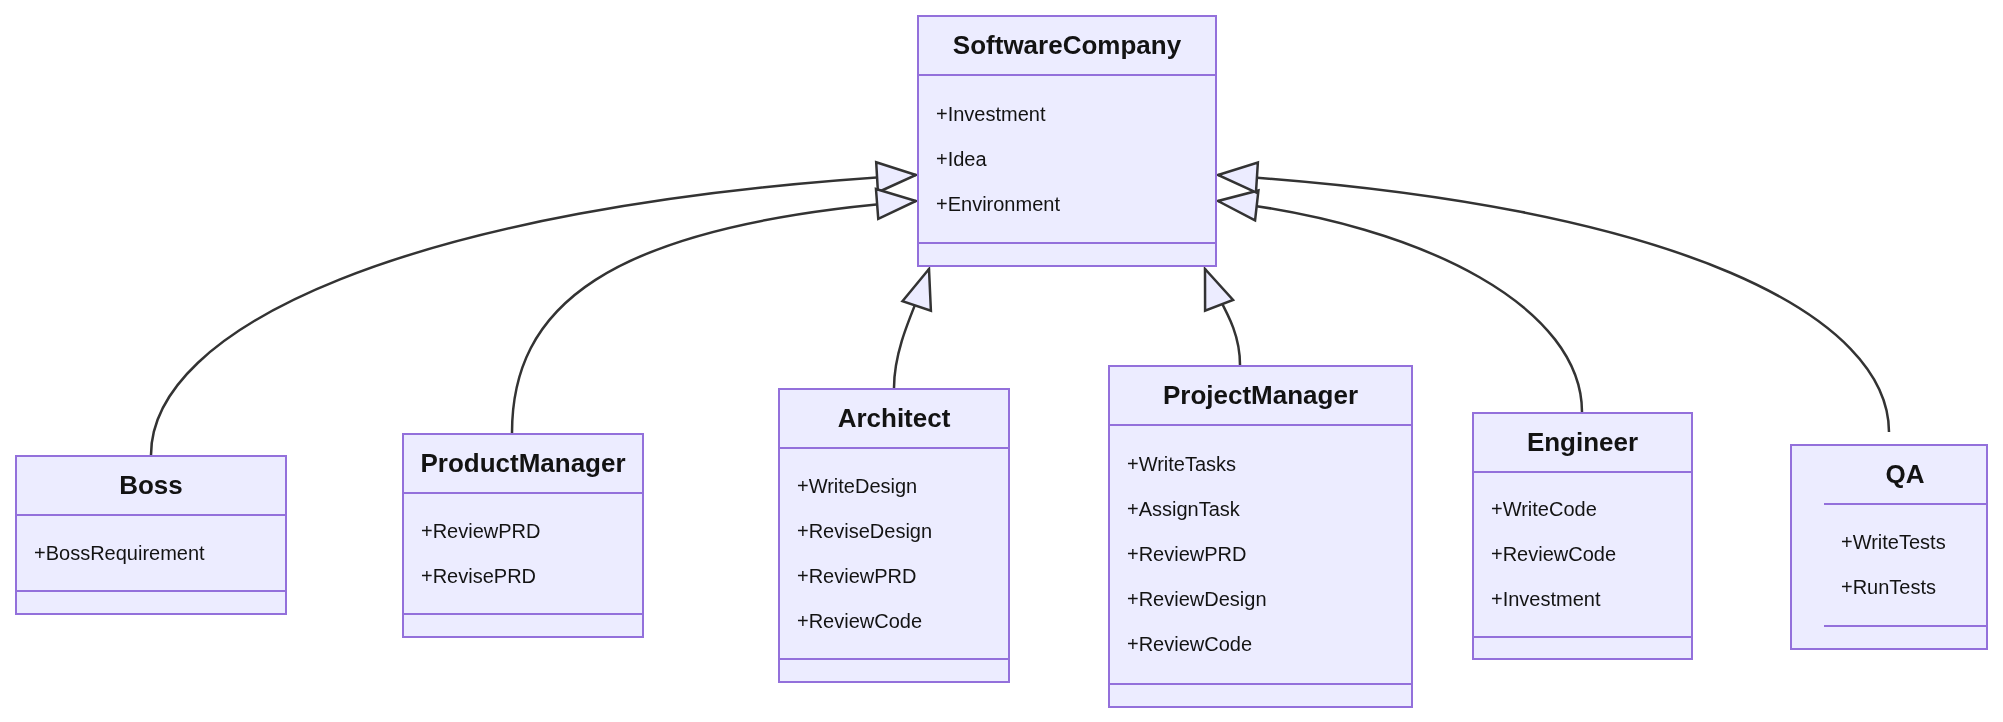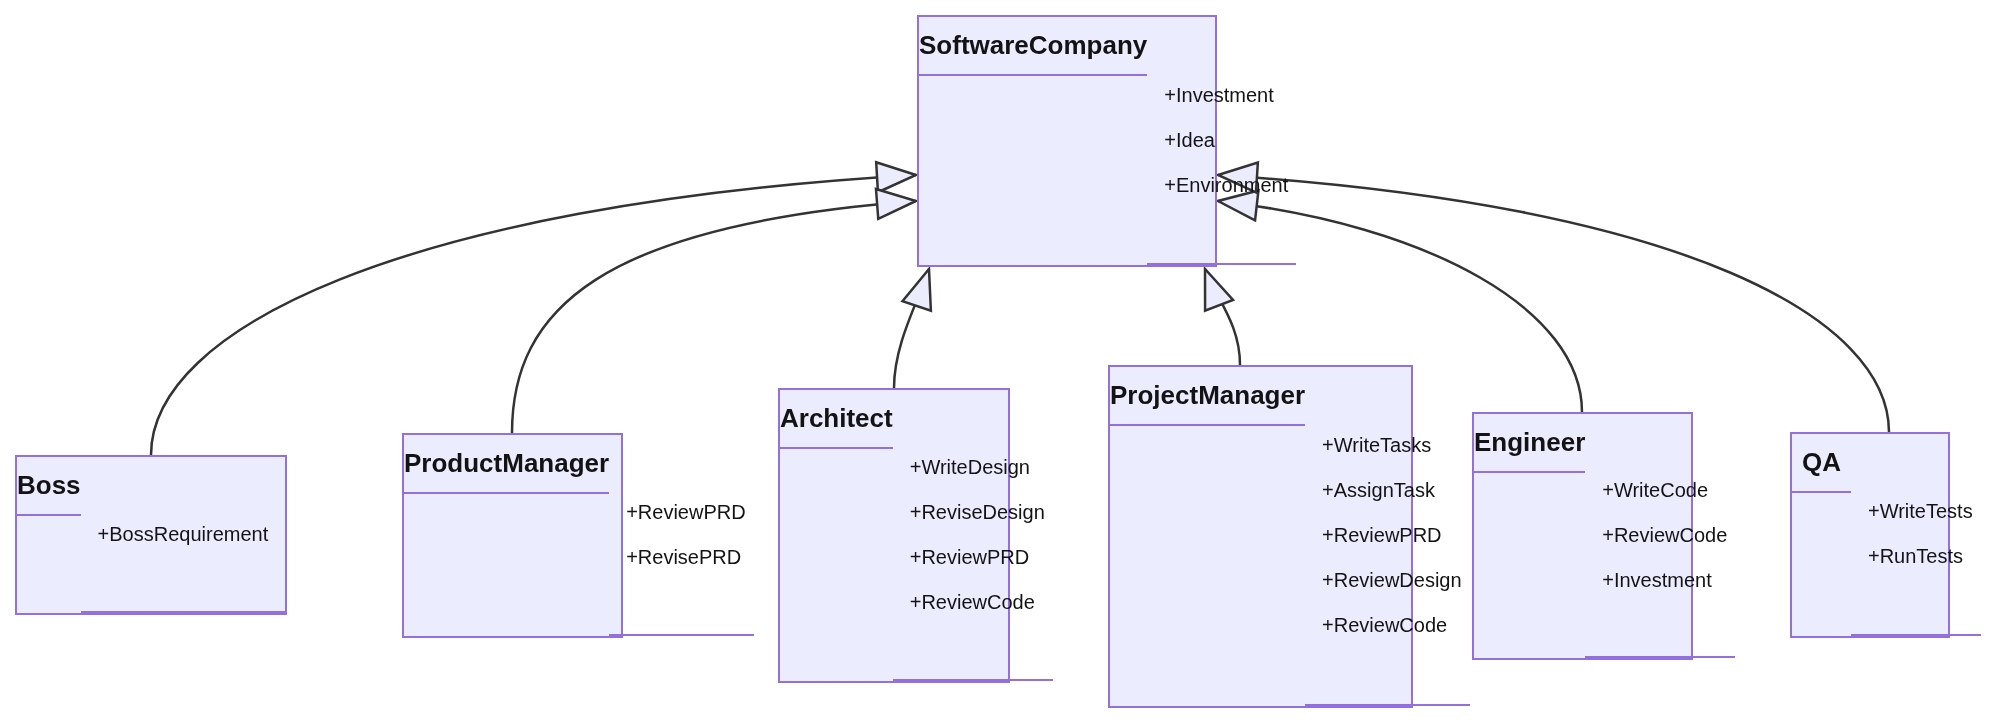--- a/index.html
+++ b/index.html
@@ -27,20 +27,21 @@
   .edge-path {
     fill: none;
     stroke: var(--edge);
     stroke-width: 2.5;
   }
   .class-box {
     position: absolute;
     background: var(--node-fill);
     border: 2px solid var(--node-border);
     display: flex;
+    flex-direction: column;
   }
   .class-title {
     height: 59px;
     flex: 0 0 59px;
     display: flex;
     align-items: center;
     justify-content: center;
     font-weight: bold;
     font-size: 26px;
     border-bottom: 2px solid var(--node-border);
@@ -96,21 +97,21 @@
   </div>
 
   <div class="class-box" style="left:15px; top:455px; width:272px; height:160px;">
     <div class="class-title">Boss</div>
     <div class="class-attrs">
       <div class="attr-line">+BossRequirement</div>
     </div>
     <div class="class-footer"></div>
   </div>
 
-  <div class="class-box" style="left:402px; top:433px; width:221px; height:205px;">
+  <div class="class-box" style="left:402px; top:433px; width:242px; height:205px;">
     <div class="class-title">ProductManager</div>
     <div class="class-attrs">
       <div class="attr-line">+ReviewPRD</div>
       <div class="attr-line">+RevisePRD</div>
     </div>
     <div class="class-footer"></div>
   </div>
 
   <div class="class-box" style="left:778px; top:388px; width:232px; height:295px;">
     <div class="class-title">Architect</div>
@@ -138,21 +139,21 @@
   <div class="class-box" style="left:1472px; top:412px; width:221px; height:248px;">
     <div class="class-title">Engineer</div>
     <div class="class-attrs">
       <div class="attr-line">+WriteCode</div>
       <div class="attr-line">+ReviewCode</div>
       <div class="attr-line">+Investment</div>
     </div>
     <div class="class-footer"></div>
   </div>
 
-  <div class="class-box" style="left:1790px; top:432px; width:160px; height:206px;">
+  <div class="class-box" style="left:1790px; top:444px; width:198px; height:206px;padding-left:32px;">
     <div class="class-title">QA</div>
     <div class="class-attrs">
       <div class="attr-line">+WriteTests</div>
       <div class="attr-line">+RunTests</div>
     </div>
     <div class="class-footer"></div>
   </div>
 
 </div>
 

